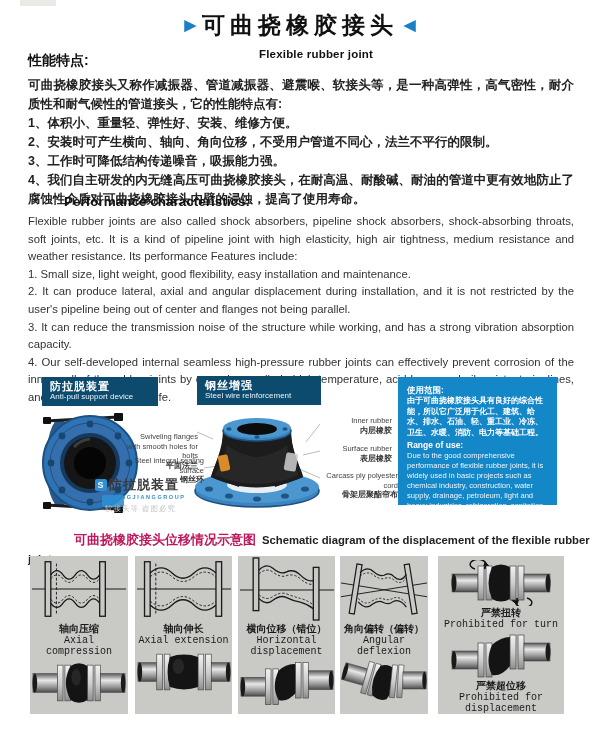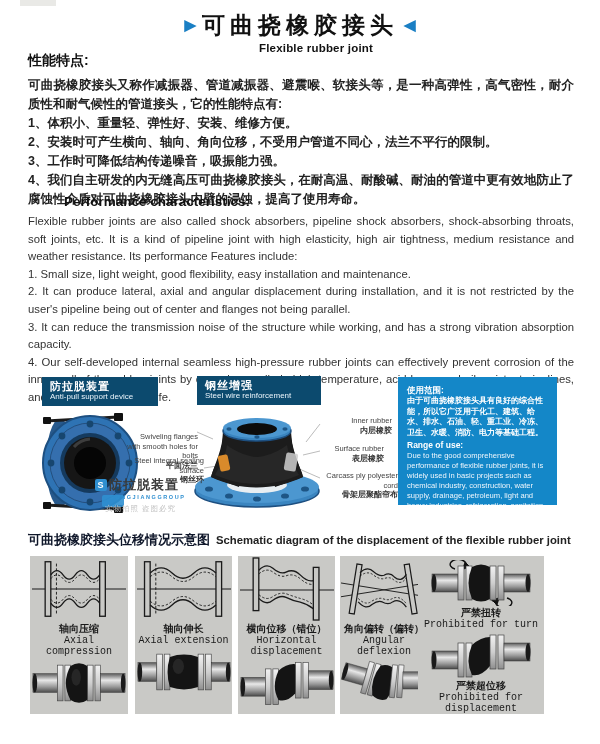--- a/index.html
+++ b/index.html
@@ -5,21 +5,21 @@
   html,body{margin:0;padding:0;background:#fff;}
   .page{position:relative;width:600px;height:744px;background:#fff;overflow:hidden;
         font-family:"Liberation Sans",sans-serif;color:#2a2a2a;}
   .abs{position:absolute;}
 
   
   .corner-frag{position:absolute;left:20px;top:0;width:36px;height:6px;background:#e9e9e6;}
   .hdr{position:absolute;top:10px;left:0;width:600px;text-align:center;}
   .hdr .title-row{font-size:23px;font-weight:bold;letter-spacing:5px;color:#111;}
   .tri{color:#1a7fc4;font-size:15px;letter-spacing:0;vertical-align:3px;padding:0 6px;}
-  .hdr .sub{font-size:11.5px;font-weight:bold;color:#111;margin-top:1px;letter-spacing:.2px;padding-left:32px;}
+  .hdr .sub{font-size:11.5px;font-weight:bold;color:#111;margin-top:7px;letter-spacing:.2px;padding-left:32px;}
 
   
   .sec{position:absolute;left:28px;width:546px;}
   .sec h2{font-size:14px;font-weight:bold;color:#111;margin:0 0 6px 0;}
   .sec-cn{top:52px;}
   .sec-cn p{margin:0;font-size:12.5px;line-height:19px;font-weight:600;color:#222;text-align:justify;}
   .sec-en{top:194px;}
   .sec-en h2{font-size:13.5px;margin-bottom:4px;padding-left:36px;}
   .sec-en p{margin:0;font-size:11.3px;line-height:17.6px;color:#333;text-align:justify;}
 
@@ -40,21 +40,21 @@
   .wm{position:absolute;left:95px;top:104px;width:110px;}
   .wm .row1{font-size:13px;font-weight:bold;color:#3a3a3a;letter-spacing:1px;display:flex;align-items:center;gap:2px;}
   .wm .logo{display:inline-block;width:12px;height:12px;background:#2f8fd0;color:#fff;font-size:9px;
             line-height:12px;text-align:center;font-weight:bold;border-radius:2px;}
   .wm .row2{font-size:5.5px;color:#2f8fd0;letter-spacing:1.6px;font-weight:bold;margin-left:15px;}
   .wm .row3{font-size:7.5px;color:#c2c2c2;margin-top:4px;margin-left:10px;letter-spacing:1px;}
 
   
   .disp{position:absolute;left:0;top:530px;width:600px;}
   .disp .trow{margin-left:28px;}
-  .disp .tcn{font-size:13px;font-weight:bold;color:#0f172a;}
+  .disp .tcn{font-size:13px;font-weight:bold;color:#be185d;margin-left:46px;}
   .disp .ten{font-size:11.3px;font-weight:bold;color:#222;margin-left:6px;}
   .panels{position:absolute;top:26px;left:0;width:600px;height:158px;}
   .panel{position:absolute;top:0;height:158px;background:#c9c9c6;box-sizing:border-box;
          display:flex;flex-direction:column;align-items:center;}
   .cap{text-align:center;margin-top:1px;}
   .cap .c1{font-size:10px;line-height:12px;font-weight:600;color:#1a1a1a;font-family:"Liberation Serif",serif;}
   .cap .c2{font-size:10px;line-height:11px;color:#1a1a1a;font-family:"Liberation Mono",monospace;}
   .dsvg{display:block;}
 </style>
 </head>
@@ -158,21 +158,21 @@
       <path d="M48,44 A24,24 0 0 1 64,36" stroke="#3d3d3d" stroke-width="3" fill="none"></path>
       <rect x="76" y="92" width="22" height="12" rx="2" fill="#2f8fd0" opacity="0.9"></rect>
     </svg>
 
     <div class="wm">
       <div class="row1">
         <span class="logo">S</span>
         <span>防拉脱装置</span>
       </div>
       <div class="row2">SONGJIANGGROUP</div>
-      <div class="row3">实物拍照 盗图必究</div>
+      <div class="row3">软接头等 盗图必究</div>
     </div>
 
     <svg class="abs" style="left:193px;top:43px" width="128" height="94" viewBox="0 0 128 94">
       <ellipse cx="64" cy="76" rx="62" ry="16" fill="#3a85c0" stroke="#1d4f80" stroke-width="1.5"></ellipse>
       <ellipse cx="64" cy="72" rx="62" ry="16" fill="#4c97d0"></ellipse>
       <g fill="#1d5585">
         <ellipse cx="16" cy="74" rx="4" ry="2.6"></ellipse>
           <ellipse cx="36" cy="81" rx="4" ry="2.6"></ellipse>
         <ellipse cx="64" cy="84" rx="4" ry="2.6"></ellipse>
           <ellipse cx="92" cy="81" rx="4" ry="2.6"></ellipse>
@@ -201,21 +201,21 @@
     </div>
     <div class="callout l" style="left:120px;top:84px;width:84px;">
       <div>Steel integral sealing surface</div>
       <div class="cn">钢丝环</div>
     </div>
 
     <div class="callout r" style="left:322px;top:44px;width:70px;">
       <div>Inner rubber</div>
       <div class="cn">内层橡胶</div>
     </div>
-    <div class="callout r" style="left:314px;top:72px;width:70px;">
+    <div class="callout r" style="left:322px;top:72px;width:70px;">
       <div>Surface rubber</div>
       <div class="cn">表层橡胶</div>
     </div>
     <div class="callout r" style="left:322px;top:99px;width:76px;">
       <div>Carcass ply polyester cord</div>
       <div class="cn">骨架层聚酯帘布</div>
     </div>
 
     <div class="range-box">
       <div class="h">使用范围:</div>
@@ -340,21 +340,21 @@
           <rect x="27" y="11" width="6" height="38" fill="url(#fg)" stroke="#444" stroke-width="0.7"></rect>
           <rect x="35" y="11" width="6" height="38" fill="url(#fg)" stroke="#444" stroke-width="0.7"></rect>
           <path d="M41,13 Q50,5 59,6 Q67,20 59,37 Q50,47 41,44 Q33,30 41,13 Z" fill="#141414"></path>
           <rect x="59" y="4" width="6" height="38" fill="url(#fg)" stroke="#444" stroke-width="0.7"></rect>
           <rect x="67" y="4" width="6" height="38" fill="url(#fg)" stroke="#444" stroke-width="0.7"></rect>
           <rect x="73" y="13" width="26" height="20" fill="url(#pg)" stroke="#333" stroke-width="0.5"></rect>
           <ellipse cx="97" cy="23" rx="2.5" ry="10" fill="#1a1a1a"></ellipse>
         </svg>
       </div>
 
-      <div class="panel" style="left:418px;width:126px;">
+      <div class="panel" style="left:438px;width:126px;">
         <svg class="dsvg" style="margin-top:4px" width="110" height="46" viewBox="0 0 100 46">
           <path d="M24,9 a8,5 0 1 1 10,-2" fill="none" stroke="#111" stroke-width="1.4" marker-end="url(#ah)"></path>
           <path d="M76,38 a8,5 0 1 1 -10,2" fill="none" stroke="#111" stroke-width="1.4" marker-end="url(#ah)"></path>
           <rect x="1" y="14" width="26" height="18" fill="url(#pg)" stroke="#333" stroke-width="0.5"></rect>
           <ellipse cx="3" cy="23" rx="2.5" ry="9" fill="#1a1a1a"></ellipse>
           <rect x="27" y="6" width="6" height="34" fill="url(#fg)" stroke="#444" stroke-width="0.7"></rect>
           <rect x="35" y="6" width="6" height="34" fill="url(#fg)" stroke="#444" stroke-width="0.7"></rect>
           <path d="M41,7 Q50,2 59,7 Q66,23 59,39 Q50,44 41,39 Q34,23 41,7 Z" fill="#141414"></path>
           <rect x="59" y="6" width="6" height="34" fill="url(#fg)" stroke="#444" stroke-width="0.7"></rect>
           <rect x="67" y="6" width="6" height="34" fill="url(#fg)" stroke="#444" stroke-width="0.7"></rect>

